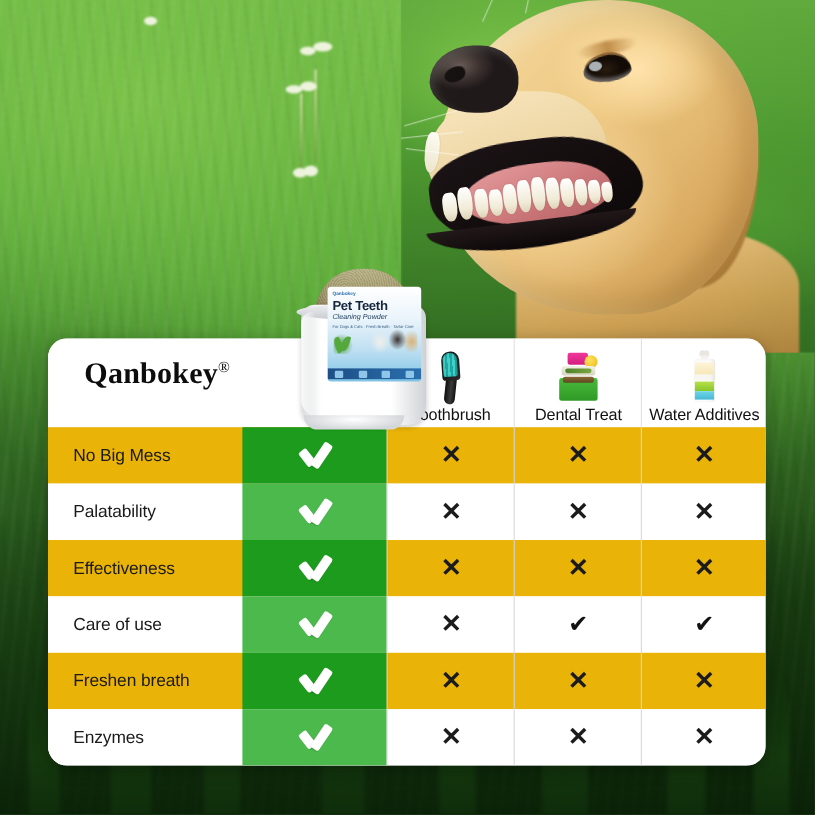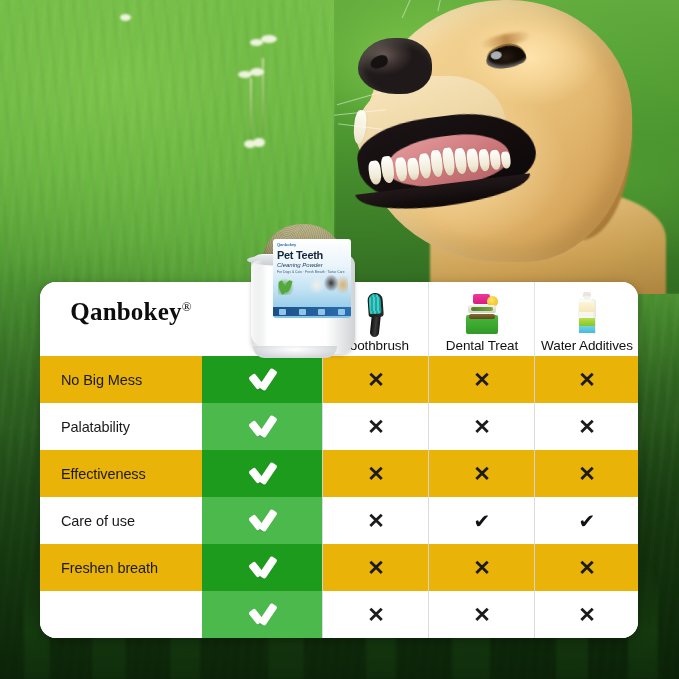--- a/index.html
+++ b/index.html
@@ -575,20 +575,21 @@
           </div>
         <div class="cell" style="left:388px;width:106px;">
             <span class="mark-x">✕</span>
           </div>
         <div class="cell" style="left:494px;width:104px;">
             <span class="mark-x">✕</span>
           </div>
       </div>
 
       <div class="row even">
+        <div class="row-label">Enzymes</div>
         <div class="cell" style="left:282px;width:106px;">
             <span class="mark-x">✕</span>
           </div>
         <div class="cell" style="left:388px;width:106px;">
             <span class="mark-x">✕</span>
           </div>
         <div class="cell" style="left:494px;width:104px;">
             <span class="mark-x">✕</span>
           </div>
       </div>

